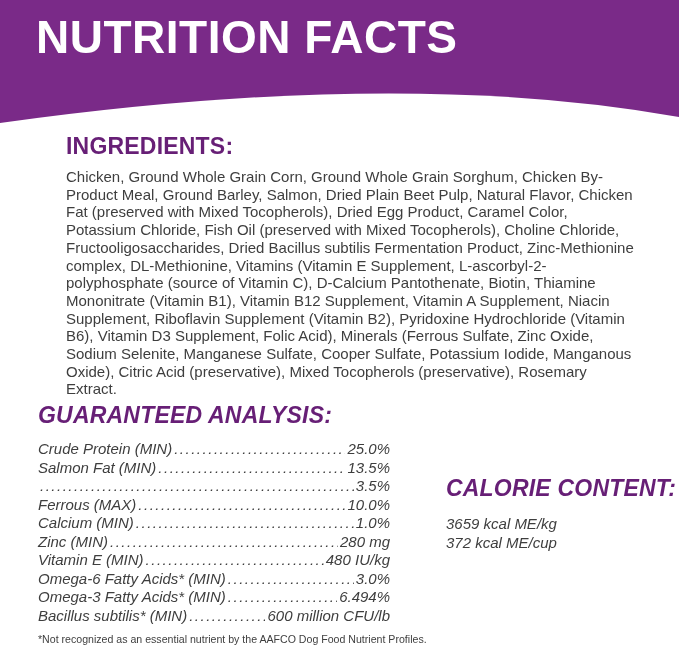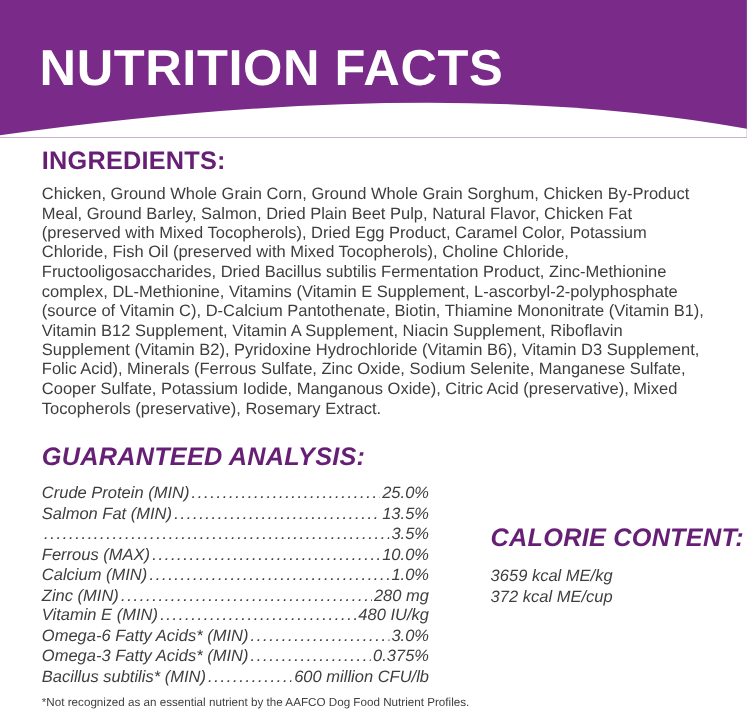--- a/index.html
+++ b/index.html
@@ -7,34 +7,34 @@
     width: 679px; height: 650px;
     background: #ffffff;
     font-family: "Liberation Sans", sans-serif;
     overflow: hidden;
   }
   .page { position: relative; width: 679px; height: 650px; background: #ffffff; }
 
   
   .banner { position: relative; height: 125px; background: #7a2a88; }
   .banner h1 {
-    margin: 0; position: absolute; left: 36px; top: 34px;
+    margin: 0; position: absolute; left: 36px; top: 10px;
     font-size: 46px; font-weight: 900; letter-spacing: 0.5px;
     color: #ffffff; white-space: nowrap;
   }
   .curve { position: absolute; left: 0; bottom: 0; width: 100%; height: 36px; display: block; }
 
   
   h2 {
     margin: 0; font-size: 23px; font-weight: 800;
     color: #671f76; letter-spacing: 0.2px; white-space: nowrap;
   }
 
   
-  .ingredients { padding: 8px 38px 0; }
+  .ingredients { padding: 8px 38px 0; margin-left: 28px; }
   .ingredients p {
     margin: 8px 0 0;
     font-size: 15px; line-height: 17.7px; color: #3e3e3e;
   }
 
   
   .columns {
     position: absolute; top: 402px; left: 38px; right: 20px;
     display: flex; align-items: center; font-style: italic;
   }
@@ -119,21 +119,21 @@
           <span class="ga-value">480 IU/kg</span>
         </div>
         <div class="ga-row">
           <span class="ga-label">Omega-6 Fatty Acids* (MIN)</span>
           <span class="ga-dots"></span>
           <span class="ga-value">3.0%</span>
         </div>
         <div class="ga-row">
           <span class="ga-label">Omega-3 Fatty Acids* (MIN)</span>
           <span class="ga-dots"></span>
-          <span class="ga-value">0.375%</span>
+          <span class="ga-value">6.494%</span>
         </div>
         <div class="ga-row">
           <span class="ga-label">Bacillus subtilis* (MIN)</span>
           <span class="ga-dots"></span>
           <span class="ga-value">600 million CFU/lb</span>
         </div>
       </div>
     </section>
 
     <section class="cc">

